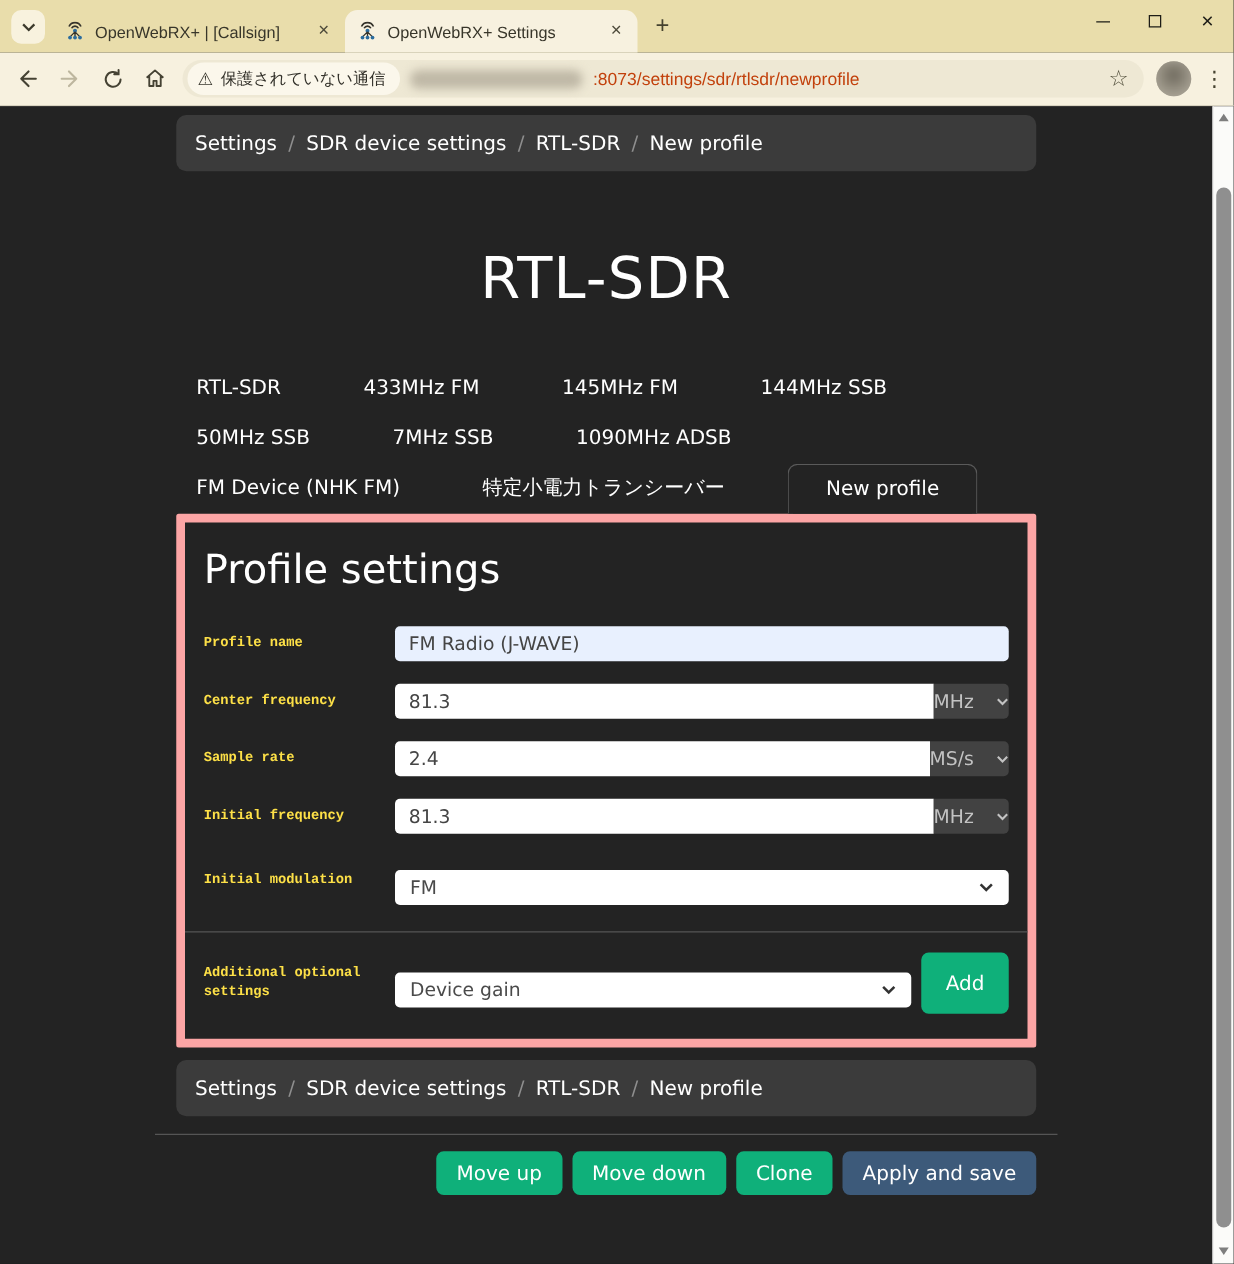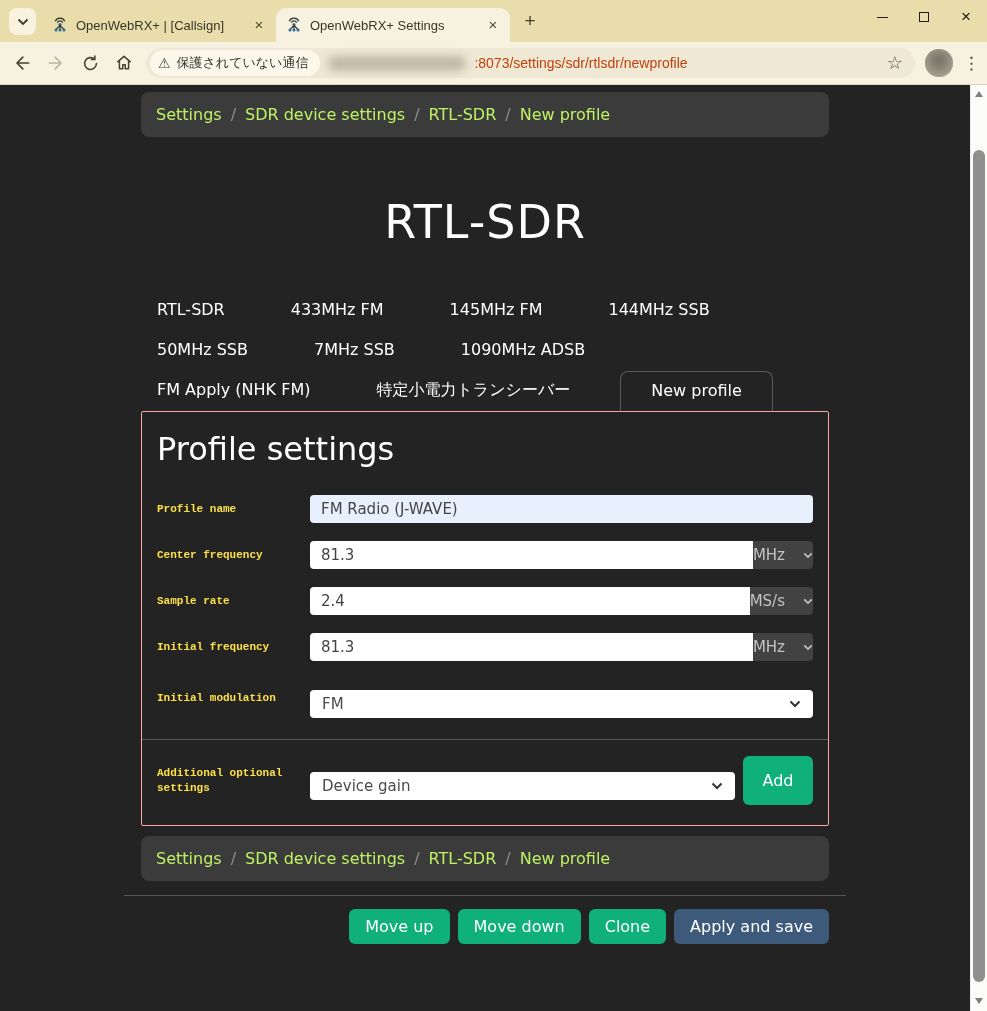--- a/index.html
+++ b/index.html
@@ -61,34 +61,34 @@
   .kebab { font-size:17px; color:#45422f; width:14px; text-align:center; }
 
   
   .page { position:relative; height:926px; background:#232323; }
   .content { width:688px; margin-left:141px; padding-top:7px; color:#fff; }
 
   .crumbbar {
     height:45px; background:#3b3b3b; border-radius:8px;
     display:flex; align-items:center; padding:0 15px; gap:9px; font-size:16px;
   }
-  .crumbbar a { color:#bef264; text-decoration:none; }
+  .crumbbar a { color:#ffffff; text-decoration:none; }
   .crumb-sep { color:#8f8f8f; }
 
   .big-title { margin-top:58px; text-align:center; font-size:46px; font-weight:400; color:#fff; letter-spacing:1px; }
 
   .tabrows { margin-top:42px; }
   .tabrow { display:flex; }
   .ptab { padding:9px 16px; height:40px; font-size:16px; color:#fff; margin-right:34px; white-space:nowrap; }
   .ptab.active {
     border:1px solid #5a5a5a; border-bottom:none; border-radius:8px 8px 0 0;
     padding:9px 30px; background:#232323; position:relative; z-index:2; margin-bottom:-1px; margin-right:0;
   }
 
-  .panel { border:1px solid #fca5a5; border-radius:2px; margin-top:0; padding:18px 15px 16px; position:relative; z-index:1; }
+  .panel { border:7px solid #fca5a5; border-radius:2px; margin-top:0; padding:18px 15px 16px; position:relative; z-index:1; }
   .panel-title { font-size:32px; font-weight:400; color:#fff; margin-bottom:27px; }
 
   .frow { display:grid; grid-template-columns:153px 1fr; align-items:center; margin-bottom:18px; }
   .frow .flabel { font-size:11px; font-weight:700; color:#fde047; line-height:1.35; padding-right:10px;font-family:Liberation Mono, monospace; }
   .tinput {
     width:100%; height:28px; border:none; outline:none; border-radius:4px;
     padding:0 11px; font-size:15px; color:#454545; background:#fff;
     font-family:"DejaVu Sans", sans-serif;
   }
   .tinput.highlight { background:#e8f0fe; }
@@ -244,21 +244,21 @@
         <div class="ptab">433MHz FM</div>
         <div class="ptab">145MHz FM</div>
         <div class="ptab">144MHz SSB</div>
       </div>
       <div class="tabrow">
         <div class="ptab">50MHz SSB</div>
         <div class="ptab">7MHz SSB</div>
         <div class="ptab">1090MHz ADSB</div>
       </div>
       <div class="tabrow">
-        <div class="ptab">FM Apply (NHK FM)</div>
+        <div class="ptab">FM Device (NHK FM)</div>
         <div class="ptab">特定小電力トランシーバー</div>
         <div class="ptab active">New profile</div>
       </div>
     </div>
 
     <div class="panel">
       <div class="panel-title">Profile settings</div>
 
       <div class="frow">
         <div class="flabel">Profile name</div>

